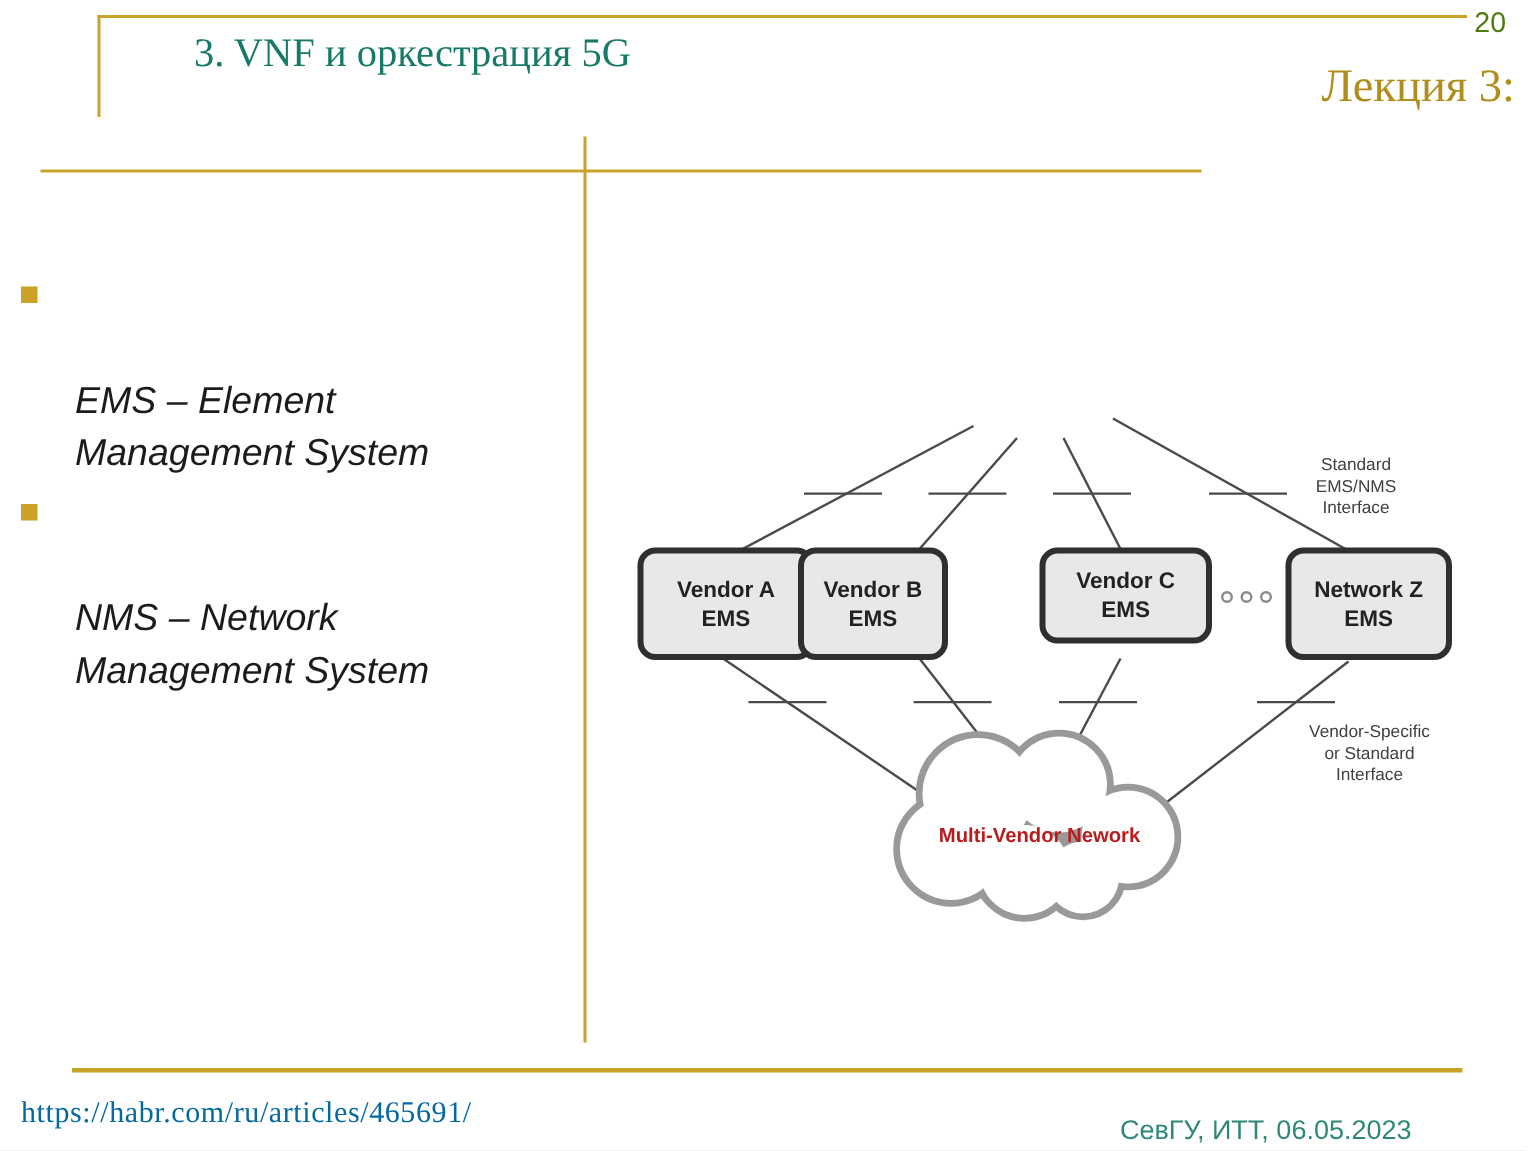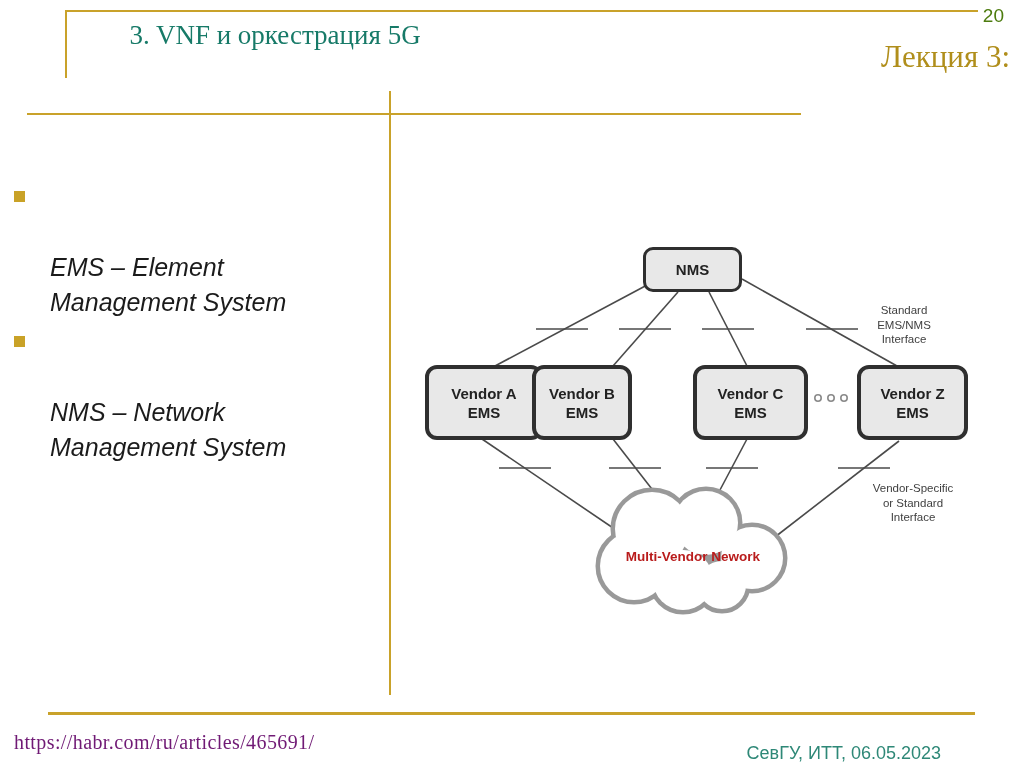--- a/index.html
+++ b/index.html
@@ -26,32 +26,32 @@
   .bullet-marker{position:absolute;left:0;top:11px;width:11px;height:11px;background:#C9A227;}
 
   .diagram-svg{position:absolute;left:0;top:0;width:1024px;height:767px;pointer-events:none;}
 
   .dbox{position:absolute;box-sizing:border-box;background:#e8e8e8;border:4px solid #2f2f2f;
         border-radius:12px;display:flex;align-items:center;justify-content:center;text-align:center;
         font-weight:bold;font-size:15px;line-height:19px;color:#222;white-space:pre-line;}
   .nms{left:643px;top:247px;width:99px;height:45px;border-width:3px;border-radius:10px;}
   .vA{left:425px;top:365px;width:118px;height:75px;}
   .vB{left:532px;top:365px;width:100px;height:75px;}
-  .vC{left:693px;top:365px;width:115px;height:75px;}
+  .vC{left:693px;top:365px;width:115px;height:64px;}
   .vZ{left:857px;top:365px;width:111px;height:75px;}
 
   .iface-label{position:absolute;text-align:center;font-size:11.5px;line-height:14.5px;
                color:#3f3f3f;white-space:pre-line;}
   .lbl-standard{left:854px;top:303px;width:100px;}
   .lbl-vendor{left:856px;top:481px;width:114px;}
   .cloud-label{position:absolute;left:598px;top:549px;width:190px;text-align:center;
                font-weight:bold;font-size:13.5px;color:#b91c1c;}
 
   .footer-url{position:absolute;left:14px;top:731px;font-family:"Liberation Serif",serif;
-              font-size:20px;color:#701a75;letter-spacing:0.4px;text-decoration:none;}
+              font-size:20px;color:#0369a1;letter-spacing:0.4px;text-decoration:none;}
   .footer-credit{position:absolute;right:83px;top:743px;font-size:18px;color:#2E8877;}
 </style>
 </head>
 <body>
 
 <div class="stage">
 
   <div class="goldline frame-top-h"></div>
   <div class="goldline frame-top-v"></div>
   <div class="goldline divider-h"></div>
@@ -117,28 +117,27 @@
     <g fill="#ffffff">
       <circle cx="652" cy="529" r="37"></circle>
       <circle cx="706" cy="523" r="32"></circle>
       <circle cx="752" cy="558" r="31"></circle>
       <circle cx="634" cy="566" r="34"></circle>
       <circle cx="683" cy="580" r="30"></circle>
       <circle cx="722" cy="585" r="24"></circle>
     </g>
   </svg>
 
-  <div class="dbox nms">NMS</div>
   <div class="dbox vA">Vendor A
 EMS</div>
   <div class="dbox vB">Vendor B
 EMS</div>
   <div class="dbox vC">Vendor C
 EMS</div>
-  <div class="dbox vZ">Vendor Z
+  <div class="dbox vZ">Network Z
 EMS</div>
 
   <div class="iface-label lbl-standard">Standard
 EMS/NMS
 Interface</div>
   <div class="iface-label lbl-vendor">Vendor-Specific
 or Standard
 Interface</div>
   <div class="cloud-label">Multi-Vendor Nework</div>
 

